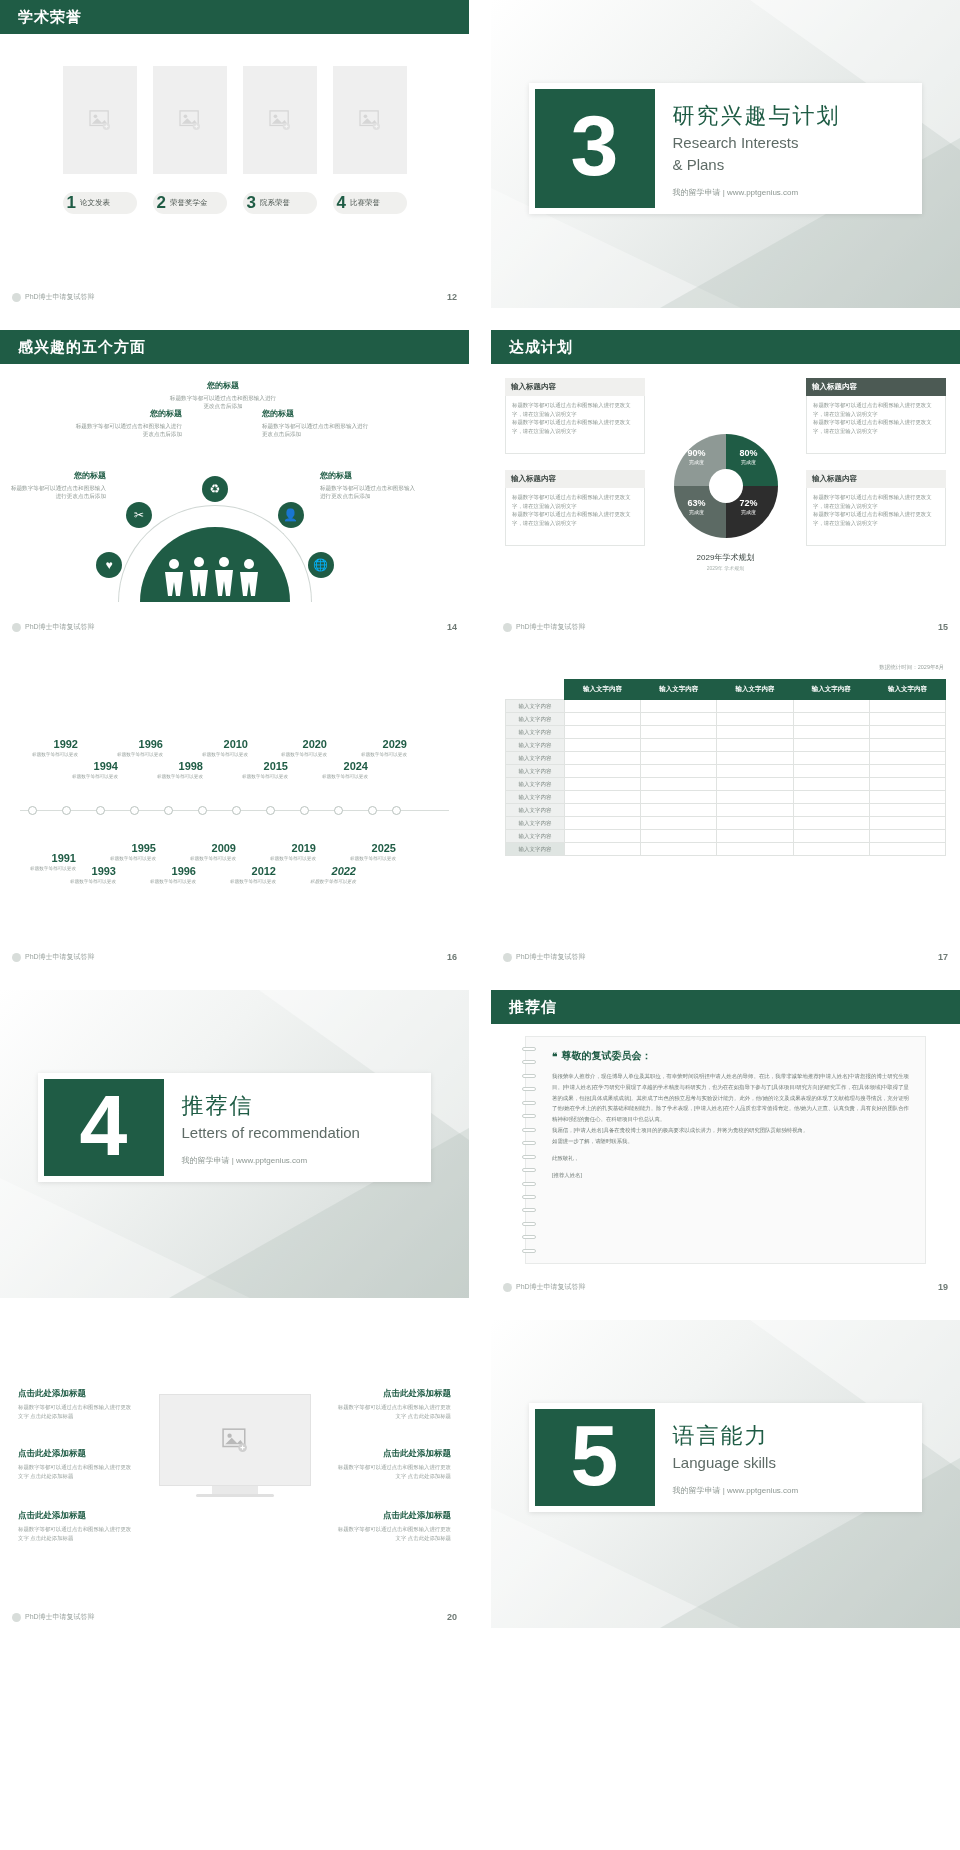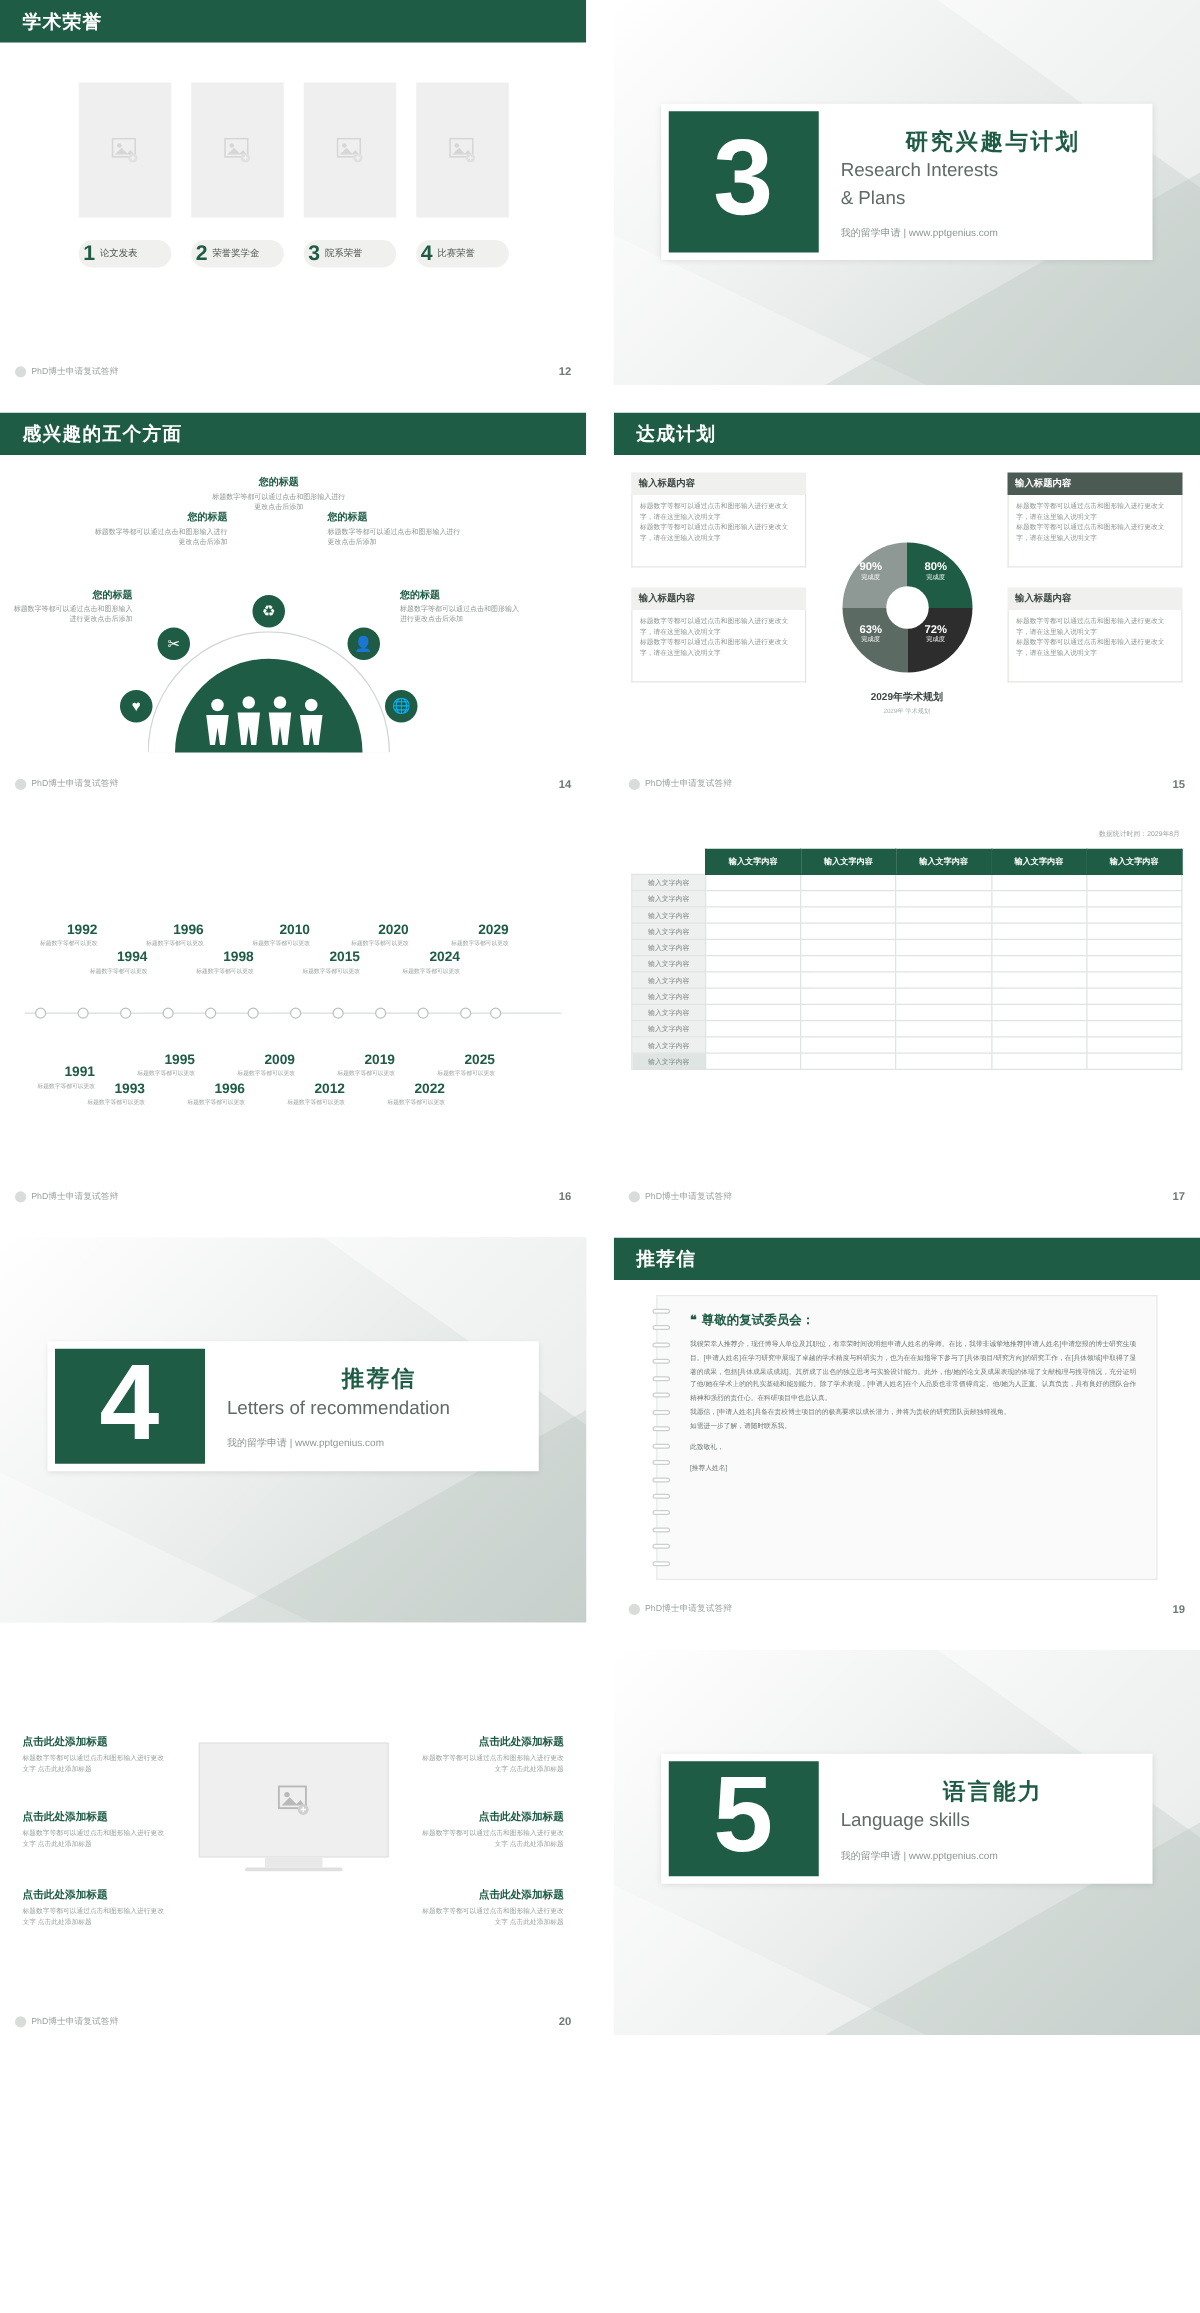--- a/index.html
+++ b/index.html
@@ -87,21 +87,21 @@
     color: #fff;
     font-size: 86px;
     font-weight: bold;
     line-height: 1;
     display: flex;
     align-items: center;
     justify-content: center;
     padding-bottom: 6px;
   }
   .divtxt { padding: 12px 0 10px 18px; flex: 1; }
-  .divtxt .zh { font-size: 18px; color: #1f5c45; font-weight: bold; letter-spacing: 2px; text-align: center;}
+  .divtxt .zh { font-size: 22px; color: #1f5c45; font-weight: normal; letter-spacing: 2px;}
   .divtxt .en { font-size: 15px; color: #5e6b66; margin-top: 3px; line-height: 1.25; }
   .divtxt .sub { font-size: 8px; color: #8d9792; margin-top: 12px; }
 
   
   .ph-row { display:flex; justify-content:center; gap:16px; margin-top: 32px; }
   .ph {
     width: 74px; height: 108px;
     background: #efefef;
     display:flex; align-items:center; justify-content:center;
   }
@@ -390,21 +390,21 @@
       <span>80%</span><small>完成度</small>
     </div>
     <div class="dq" style="left:50%; top:168px; transform:translateX(-38px);">
       <span>63%</span><small>完成度</small>
     </div>
     <div class="dq" style="left:50%; top:168px; transform:translateX(14px);">
       <span>72%</span><small>完成度</small>
     </div>
 
     <div style="position:absolute; left:0; right:0; top:222px; text-align:center;">
-      <div style="font-size:8px; font-weight:bold; color:#3c4743;">2029年学术规划</div>
+      <div style="font-size:8px; font-weight:normal; color:#3c4743;">2029年学术规划</div>
       <div style="font-size:5px; color:#a9b2ae; margin-top:2px;">2029年 学术规划</div>
     </div>
 
     <div class="footer">
       <div class="fl">
           <span class="fcircle"></span>
           <span>PhD博士申请复试答辩</span>
         </div>
       <div class="pageno">15</div>
     </div>
@@ -490,21 +490,21 @@
       <div class="d">标题数字等都可以更改</div>
     </div>
     <div class="tl-item" style="left:134px; top:205px;">
       <div class="y">1996</div>
       <div class="d">标题数字等都可以更改</div>
     </div>
     <div class="tl-item" style="left:214px; top:205px;">
       <div class="y">2012</div>
       <div class="d">标题数字等都可以更改</div>
     </div>
-    <div class="tl-item" style="left:294px; top:205px;">
+    <div class="tl-item" style="left:294px; top:205px;font-style:italic;">
       <div class="y">2022</div>
       <div class="d">标题数字等都可以更改</div>
     </div>
 
     <div class="footer">
       <div class="fl">
           <span class="fcircle"></span>
           <span>PhD博士申请复试答辩</span>
         </div>
       <div class="pageno">16</div>

